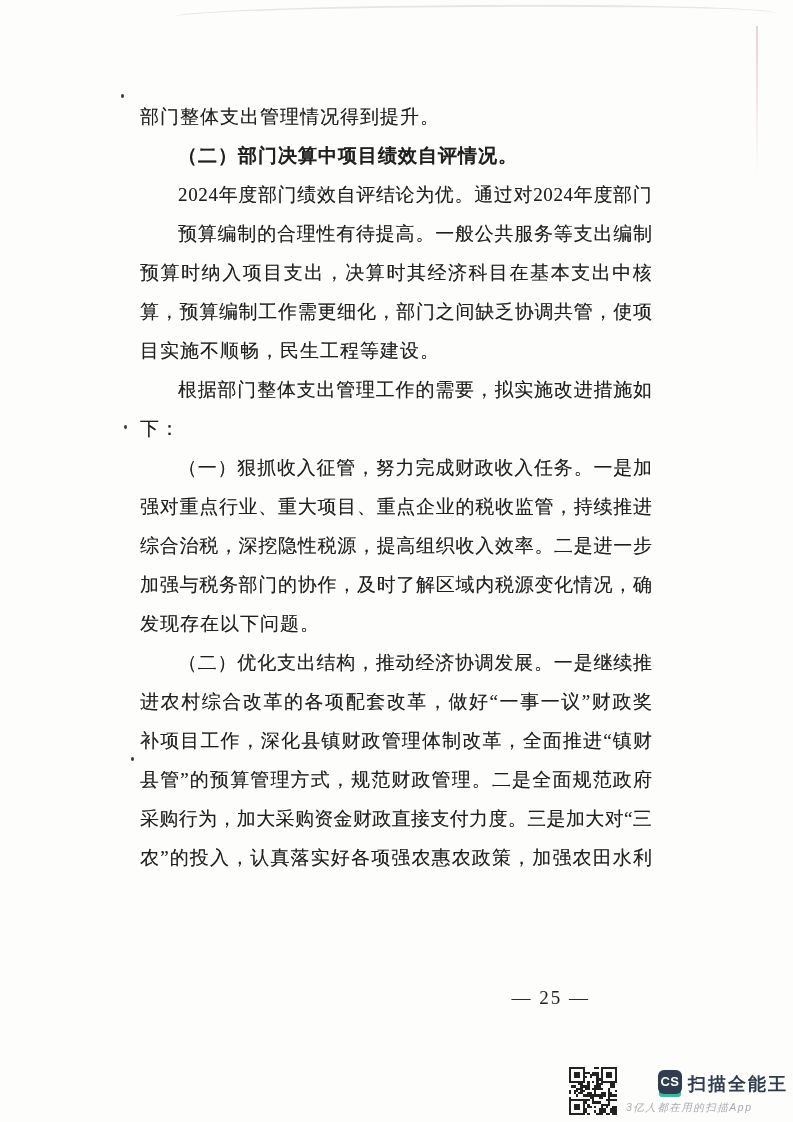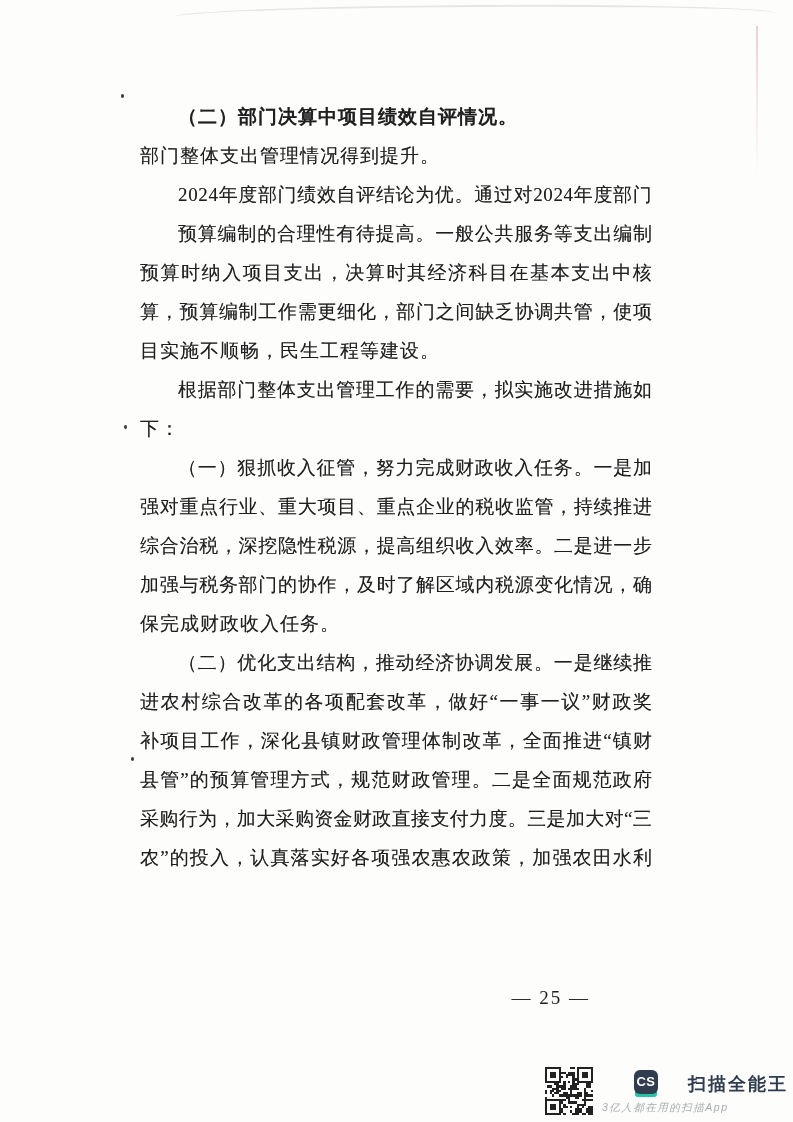--- a/index.html
+++ b/index.html
@@ -54,40 +54,40 @@
     position:absolute;left:1px;bottom:0;width:22px;height:8px;
     background:var(--teal,#26c3a4);border-radius:3px;
   }
   .cs-badge .navy{
     position:absolute;left:0;top:0;width:24px;height:24px;
     background:var(--navy,#2f3d4f);border-radius:6px;
     color:#fff;font-weight:bold;font-size:13px;line-height:24px;text-align:center;
     letter-spacing:0.5px;
   }
   .brand-name{
-    font-size:18px;font-weight:bold;color:var(--title,#2e3c4e);letter-spacing:2px;margin-left:24px;
+    font-size:18px;font-weight:bold;color:var(--title,#2e3c4e);letter-spacing:2px;
   }
   .brand-tagline{
     margin-top:4px;font-size:10.5px;color:var(--gray,#a7abb0);letter-spacing:1.5px;font-style:italic;
   }
 </style>
 </head>
 <body>
 
 <div class="page">
 
   <div class="top-scan"></div>
   <div class="pink-line"></div>
   <div class="speck s1"></div>
   <div class="speck s2"></div>
   <div class="speck s3"></div>
 
   <div class="content">
+      <div class="line">部门整体支出管理情况得到提升。</div>
       <div class="line indent bold">（二）部门决算中项目绩效自评情况。</div>
-      <div class="line">部门整体支出管理情况得到提升。</div>
       <div class="line justify indent">
         <span>2</span>
         <span>0</span>
         <span>2</span>
         <span>4</span>
         <span>年</span>
         <span>度</span>
         <span>部</span>
         <span>门</span>
         <span>绩</span>
@@ -323,21 +323,21 @@
         <span>内</span>
         <span>税</span>
         <span>源</span>
         <span>变</span>
         <span>化</span>
         <span>情</span>
         <span>况</span>
         <span>，</span>
         <span>确</span>
       </div>
-      <div class="line">保完成财政收入任务。</div>
+      <div class="line">发现存在以下问题。</div>
       <div class="line justify indent">
         <span>（</span>
         <span>二</span>
         <span>）</span>
         <span>优</span>
         <span>化</span>
         <span>支</span>
         <span>出</span>
         <span>结</span>
         <span>构</span>

